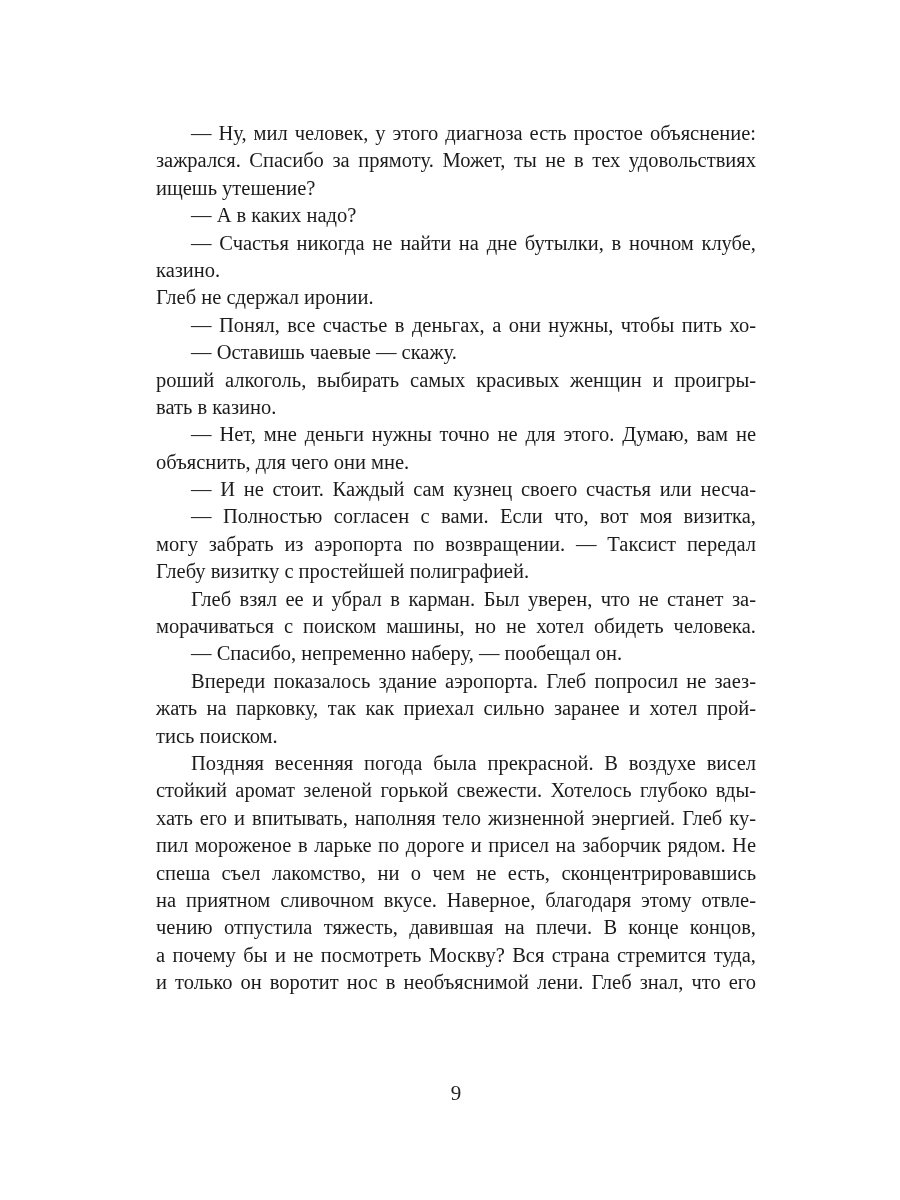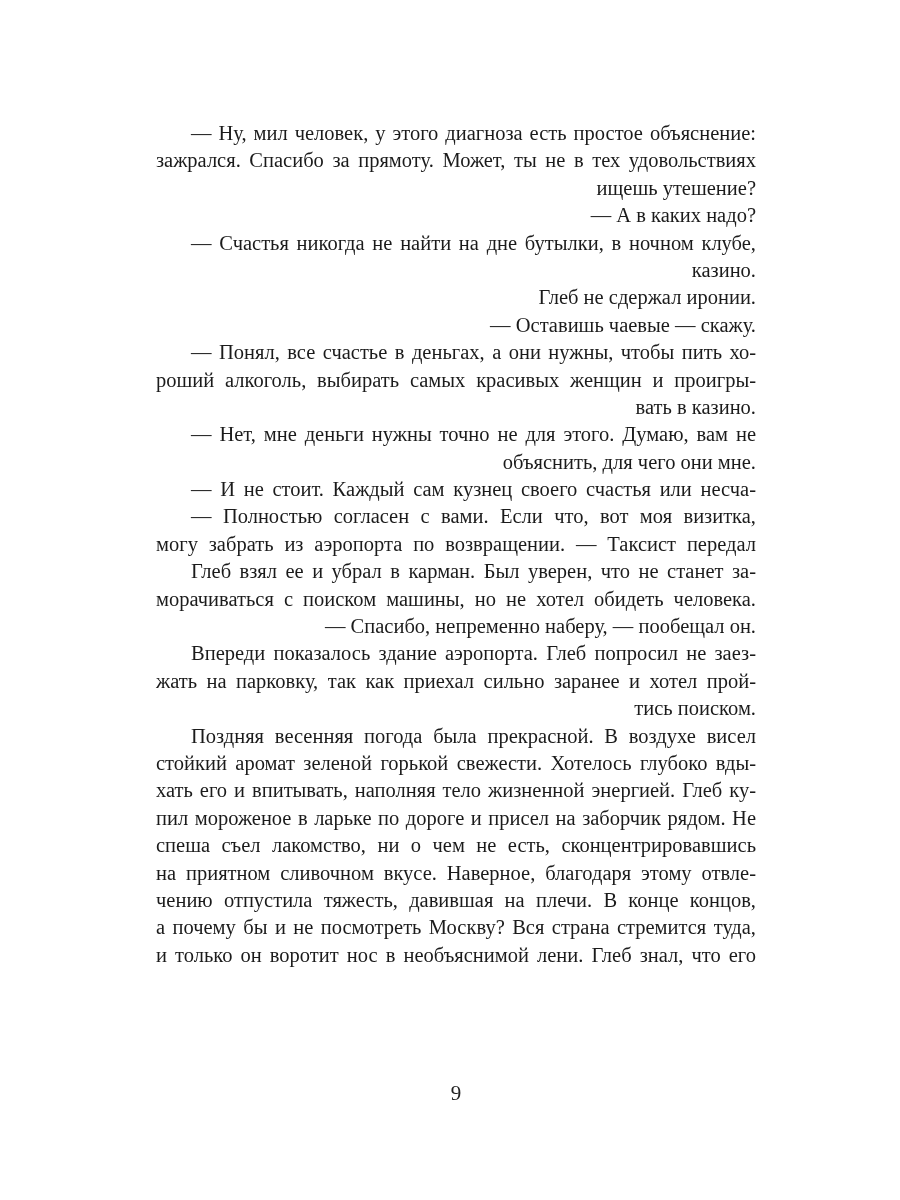--- a/index.html
+++ b/index.html
@@ -19,21 +19,21 @@
     position: absolute;
     left: 156px;
     top: 120px;
     width: 600px;
     color: #1b1b1b;
   }
   .line {
     height: 27.4px;
     line-height: 27.4px;
     font-size: 20.5px;
-    text-align: right;
+    text-align: left;
     white-space: normal;
   }
   .line.just {
     text-align: justify;
     text-align-last: justify;
   }
   .line.indent {
     text-indent: 35px;
   }
   .page-number {
@@ -52,29 +52,30 @@
 
 <div class="book-page" style="background: rgb(255, 255, 255);">
   <div class="text-block" style="color: rgb(27, 27, 27);">
       <div class="line indent just" style="">— Ну, мил человек, у этого диагноза есть простое объяснение:</div>
       <div class="line just" style="">зажрался. Спасибо за прямоту. Может, ты не в тех удовольствиях</div>
       <div class="line" style="">ищешь утешение?</div>
       <div class="line indent" style="">— А в каких надо?</div>
       <div class="line indent just" style="">— Счастья никогда не найти на дне бутылки, в ночном клубе,</div>
       <div class="line" style="">казино.</div>
       <div class="line" style="">Глеб не сдержал иронии.</div>
+      <div class="line indent just" style="">— Понял, все счастье в деньгах, а они нужны, чтобы пить хо-</div>
       <div class="line indent" style="">— Оставишь чаевые — скажу.</div>
-      <div class="line indent just" style="">— Понял, все счастье в деньгах, а они нужны, чтобы пить хо-</div>
       <div class="line just" style="">роший алкоголь, выбирать самых красивых женщин и проигры-</div>
       <div class="line" style="">вать в казино.</div>
       <div class="line indent just" style="">— Нет, мне деньги нужны точно не для этого. Думаю, вам не</div>
       <div class="line" style="">объяснить, для чего они мне.</div>
       <div class="line indent just" style="">— И не стоит. Каждый сам кузнец своего счастья или несча-</div>
       <div class="line indent just" style="">— Полностью согласен с вами. Если что, вот моя визитка,</div>
       <div class="line just" style="">могу забрать из аэропорта по возвращении. — Таксист передал</div>
+      <div class="line" style="">Глебу визитку с простейшей полиграфией.</div>
       <div class="line indent just" style="">Глеб взял ее и убрал в карман. Был уверен, что не станет за-</div>
       <div class="line just" style="">морачиваться с поиском машины, но не хотел обидеть человека.</div>
       <div class="line indent" style="">— Спасибо, непременно наберу, — пообещал он.</div>
       <div class="line indent just" style="">Впереди показалось здание аэропорта. Глеб попросил не заез-</div>
       <div class="line just" style="">жать на парковку, так как приехал сильно заранее и хотел прой-</div>
       <div class="line" style="">тись поиском.</div>
       <div class="line indent just" style="">Поздняя весенняя погода была прекрасной. В воздухе висел</div>
       <div class="line just" style="">стойкий аромат зеленой горькой свежести. Хотелось глубоко вды-</div>
       <div class="line just" style="">хать его и впитывать, наполняя тело жизненной энергией. Глеб ку-</div>
       <div class="line just" style="">пил мороженое в ларьке по дороге и присел на заборчик рядом. Не</div>

